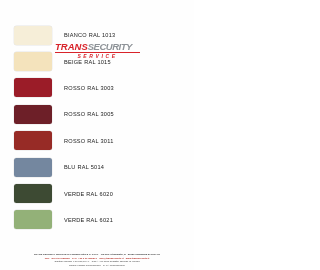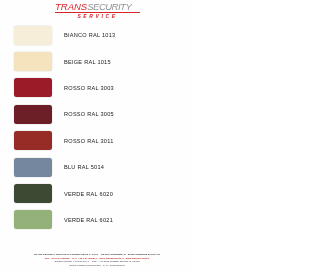--- a/index.html
+++ b/index.html
@@ -17,36 +17,37 @@
 
   
   .header {
     position:absolute;
     left:55px; top:2px;
     width:85px; height:18px;
   }
   .logo-line1 {
     display:flex;
     align-items:baseline;
-    font-weight:normal;
+    font-weight:bold;
     font-size:9px;
     letter-spacing:-0.3px;
     line-height:10px;
     font-style:italic;
   }
   .logo-trans {
     color:#d8232a;
     font-size:9.5px;
     letter-spacing:0px;
   }
   .logo-security {
     color:#8e9398;
     font-size:9.5px;
     letter-spacing:-0.5px;
     margin-left:0px;
+    margin-top:40px;
   }
   .logo-rule {
     width:100%;
     height:1px;
     background:#d8232a;
     margin-top:0px;
   }
   .logo-line2 {
     color:#d8232a;
     font-weight:bold;

